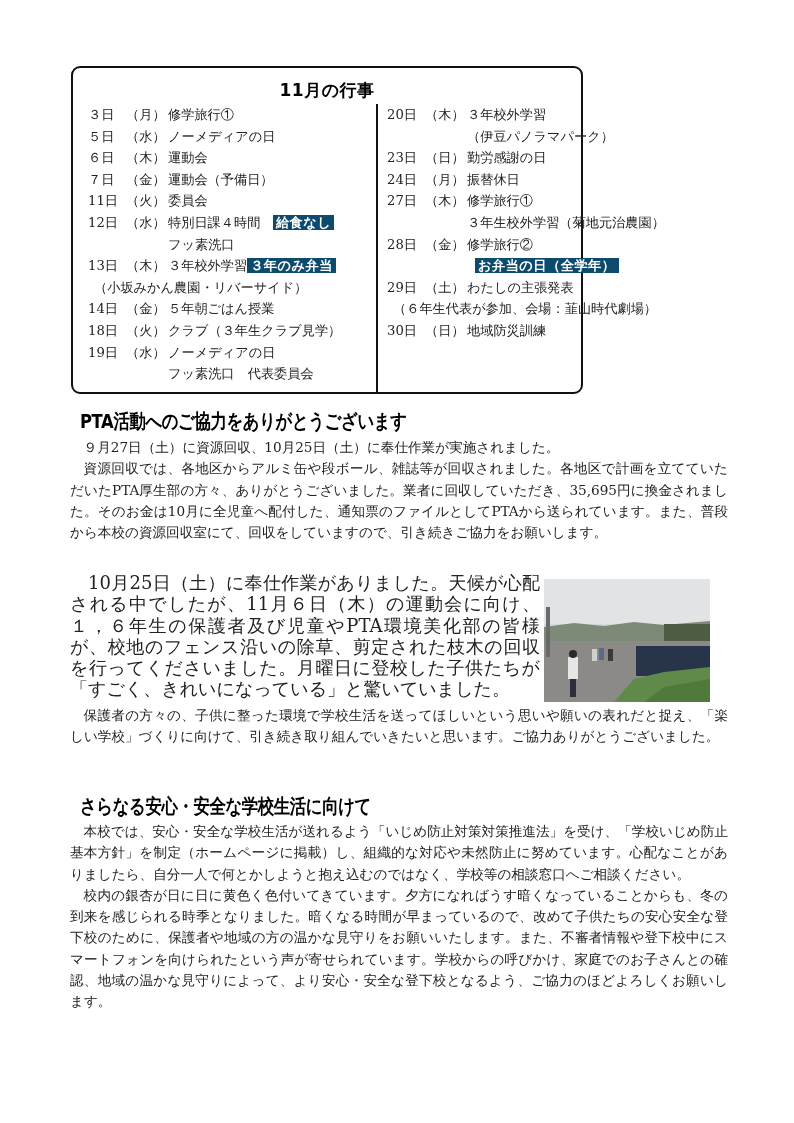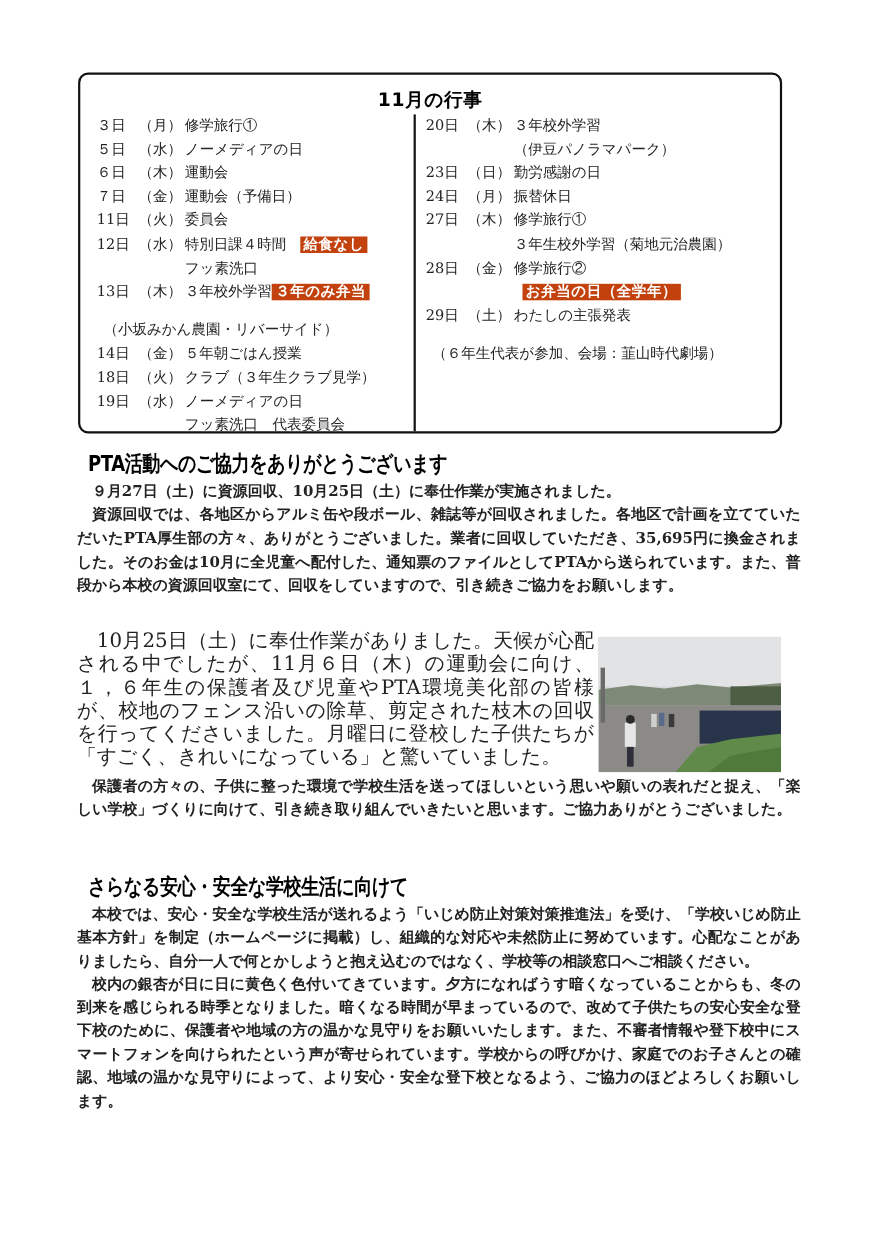--- a/index.html
+++ b/index.html
@@ -5,62 +5,62 @@
   html, body { margin: 0; padding: 0; background: #ffffff; }
   body {
     width: 794px; height: 1123px; position: relative; overflow: hidden;
     font-family: "DejaVu Serif", "Liberation Serif", serif;
     color: #222;
   }
   .page { position: absolute; left: 0; top: 0; width: 794px; height: 1123px; }
 
   
   .events-box {
-    position: absolute; left: 71px; top: 66px; width: 640px; height: 328px;
+    position: absolute; left: 71px; top: 66px; width: 512px; height: 328px;
     border: 2px solid #111; border-radius: 9px; box-sizing: border-box;
   }
   .events-title {
     position: absolute; left: 0; right: 0; top: 11px; text-align: center;
     font-family: "DejaVu Sans", "Liberation Sans", sans-serif;
     font-weight: bold; font-size: 17px; color: #000; letter-spacing: 0.5px;
   }
   .events-divider {
     position: absolute; left: 303px; top: 36px; bottom: 0; width: 0;
     border-left: 2px solid #111;
   }
   .events-col { position: absolute; top: 36px; font-size: 13.2px; line-height: 21.6px; }
   .events-col.left { left: 15px; width: 285px; }
   .events-col.right { left: 314px; width: 320px; }
   .ev-row { white-space: nowrap; height: 21.6px; }
   .ev-date { display: inline-block; width: 38px; }
   .ev-dow { display: inline-block; width: 42px; }
   .ev-indent { padding-left: 80px; }
-  .ev-indent-small { padding-left: 6px; margin-top: 13px; }
+  .ev-indent-small { padding-left: 6px; }
   .ev-indent-right { padding-left: 88px; }
   .hl {
-    background: #c2410c; color: #fff; font-weight: bold;
+    background: #0c4a6e; color: #fff; font-weight: bold;
     font-family: "DejaVu Sans", "Liberation Sans", sans-serif;
     padding: 0 3px; font-size: 13.2px; letter-spacing: 0.5px;
   }
 
   
   .section-heading {
     position: absolute; left: 80px;
     font-family: "DejaVu Sans", "Liberation Sans", sans-serif;
     font-weight: bold; font-size: 20px; color: #000;
     transform: scaleX(0.82); transform-origin: left center;
     letter-spacing: -0.5px;
   }
 
   
   .body-text {
     position: absolute; left: 70px; width: 658px;
     font-size: 13.6px; line-height: 21.3px; text-align: justify;
   }
-  .body-text p { margin: 0; text-indent: 1em; font-weight: bold; }
+  .body-text p { margin: 0; text-indent: 1em; }
 
   .pta-wrap { position: absolute; left: 70px; top: 572px; width: 470px; font-size: 18px; line-height: 21.3px; text-align: justify; }
   .pta-wrap p { margin: 0; text-indent: 1em; }
 
   
   .photo {
     position: absolute; left: 544px; top: 579px; width: 166px; height: 123px;
     overflow: hidden; background: #cfd2d4;
   }
   .photo svg { display: block; }
@@ -92,20 +92,21 @@
         <div class="ev-row"><span class="ev-date">20日</span><span class="ev-dow">（木）</span><span>３年校外学習</span></div>
         <div class="ev-row ev-indent"><span>（伊豆パノラマパーク）</span></div>
         <div class="ev-row"><span class="ev-date">23日</span><span class="ev-dow">（日）</span><span>勤労感謝の日</span></div>
         <div class="ev-row"><span class="ev-date">24日</span><span class="ev-dow">（月）</span><span>振替休日</span></div>
         <div class="ev-row"><span class="ev-date">27日</span><span class="ev-dow">（木）</span><span>修学旅行①</span></div>
         <div class="ev-row ev-indent"><span>３年生校外学習（菊地元治農園）</span></div>
         <div class="ev-row"><span class="ev-date">28日</span><span class="ev-dow">（金）</span><span>修学旅行②</span></div>
         <div class="ev-row ev-indent-right"><span class="hl">お弁当の日（全学年）</span></div>
         <div class="ev-row"><span class="ev-date">29日</span><span class="ev-dow">（土）</span><span>わたしの主張発表</span></div>
         <div class="ev-row ev-indent-small"><span>（６年生代表が参加、会場：韮山時代劇場）</span></div>
+        <div class="ev-row"><span class="ev-date">30日</span><span class="ev-dow">（日）</span><span>地域防災訓練</span></div>
       </div>
   </div>
 
   <div class="section-heading" style="top:408px;">PTA活動へのご協力をありがとうございます</div>
 
   <div class="body-text" style="top:437px;">
     <p>９月27日（土）に資源回収、10月25日（土）に奉仕作業が実施されました。</p>
     <p>資源回収では、各地区からアルミ缶や段ボール、雑誌等が回収されました。各地区で計画を立てていただいたPTA厚生部の方々、ありがとうございました。業者に回収していただき、35,695円に換金されました。そのお金は10月に全児童へ配付した、通知票のファイルとしてPTAから送られています。また、普段から本校の資源回収室にて、回収をしていますので、引き続きご協力をお願いします。</p>
   </div>
 

